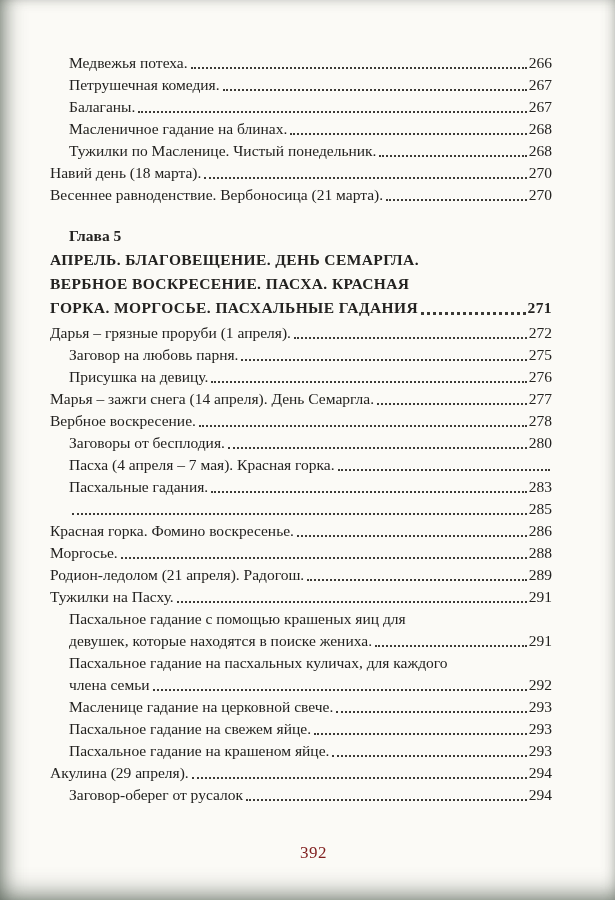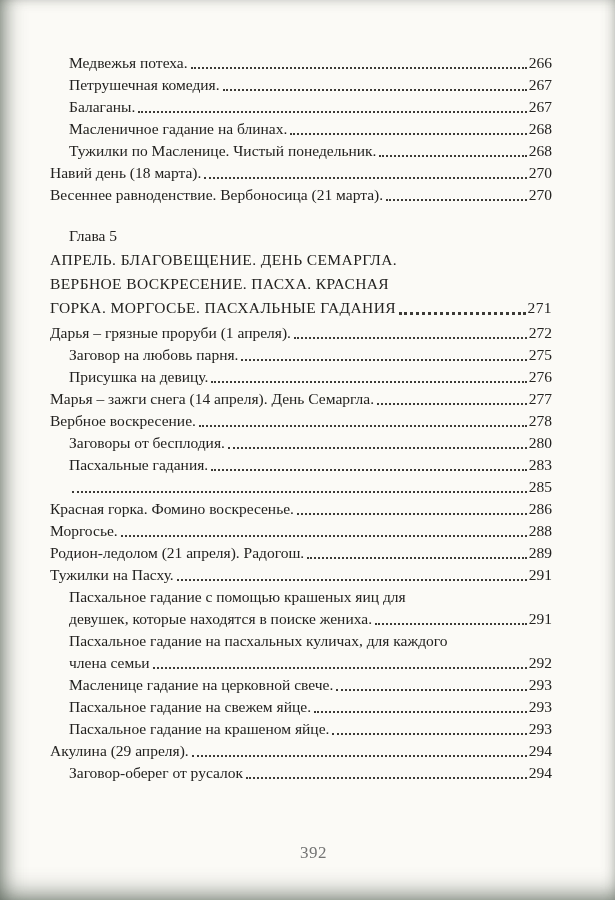--- a/index.html
+++ b/index.html
@@ -35,34 +35,34 @@
   .leader {
     flex: 1 1 auto;
     min-width: 10px;
     border-bottom: 2px dotted #3c3a36;
     align-self: flex-end;
     margin: 0 2px 5px 3px;
   }
   .pg { white-space: nowrap; }
   .chapter { margin-top: 18px; }
   .chapter-label {
-    font-weight: 400;
+    font-weight: 700;
     margin-left: 19px;
     line-height: 24px;
   }
-  .chapter-title { font-weight: 400; }
+  .chapter-title { font-weight: 700; }
   .chapter-title .line { line-height: 24px; letter-spacing: 0.4px; }
   .chapter-title .leader { border-bottom-width: 3px; margin-bottom: 5px; }
   .gap-after-chapter { height: 2px; }
   .folio {
     position: absolute;
     left: 12px; right: 0;
     top: 843px;
     text-align: center;
-    color: #737373;
+    color: #7f1d1d;
     font-size: 17px;
     letter-spacing: 0.5px;
   }
 </style>
 </head>
 <body>
 
 <div class="photo">
   <div class="content">
 
@@ -171,20 +171,27 @@
         </div>
         <div class="entry indent-1">
           <div class="line last">
             <span class="t">Заговоры от бесплодия.</span>
             <span class="leader"></span>
             <span class="pg">280</span>
           </div>
         </div>
         <div class="entry indent-1">
           <div class="line last">
+            <span class="t">Пасха (4 апреля – 7 мая). Красная горка.</span>
+            <span class="leader"></span>
+            <span class="pg"></span>
+          </div>
+        </div>
+        <div class="entry indent-1">
+          <div class="line last">
             <span class="t">Пасхальные гадания.</span>
             <span class="leader"></span>
             <span class="pg">283</span>
           </div>
         </div>
         <div class="entry indent-1">
           <div class="line last">
             <span class="leader"></span>
             <span class="pg">285</span>
           </div>

